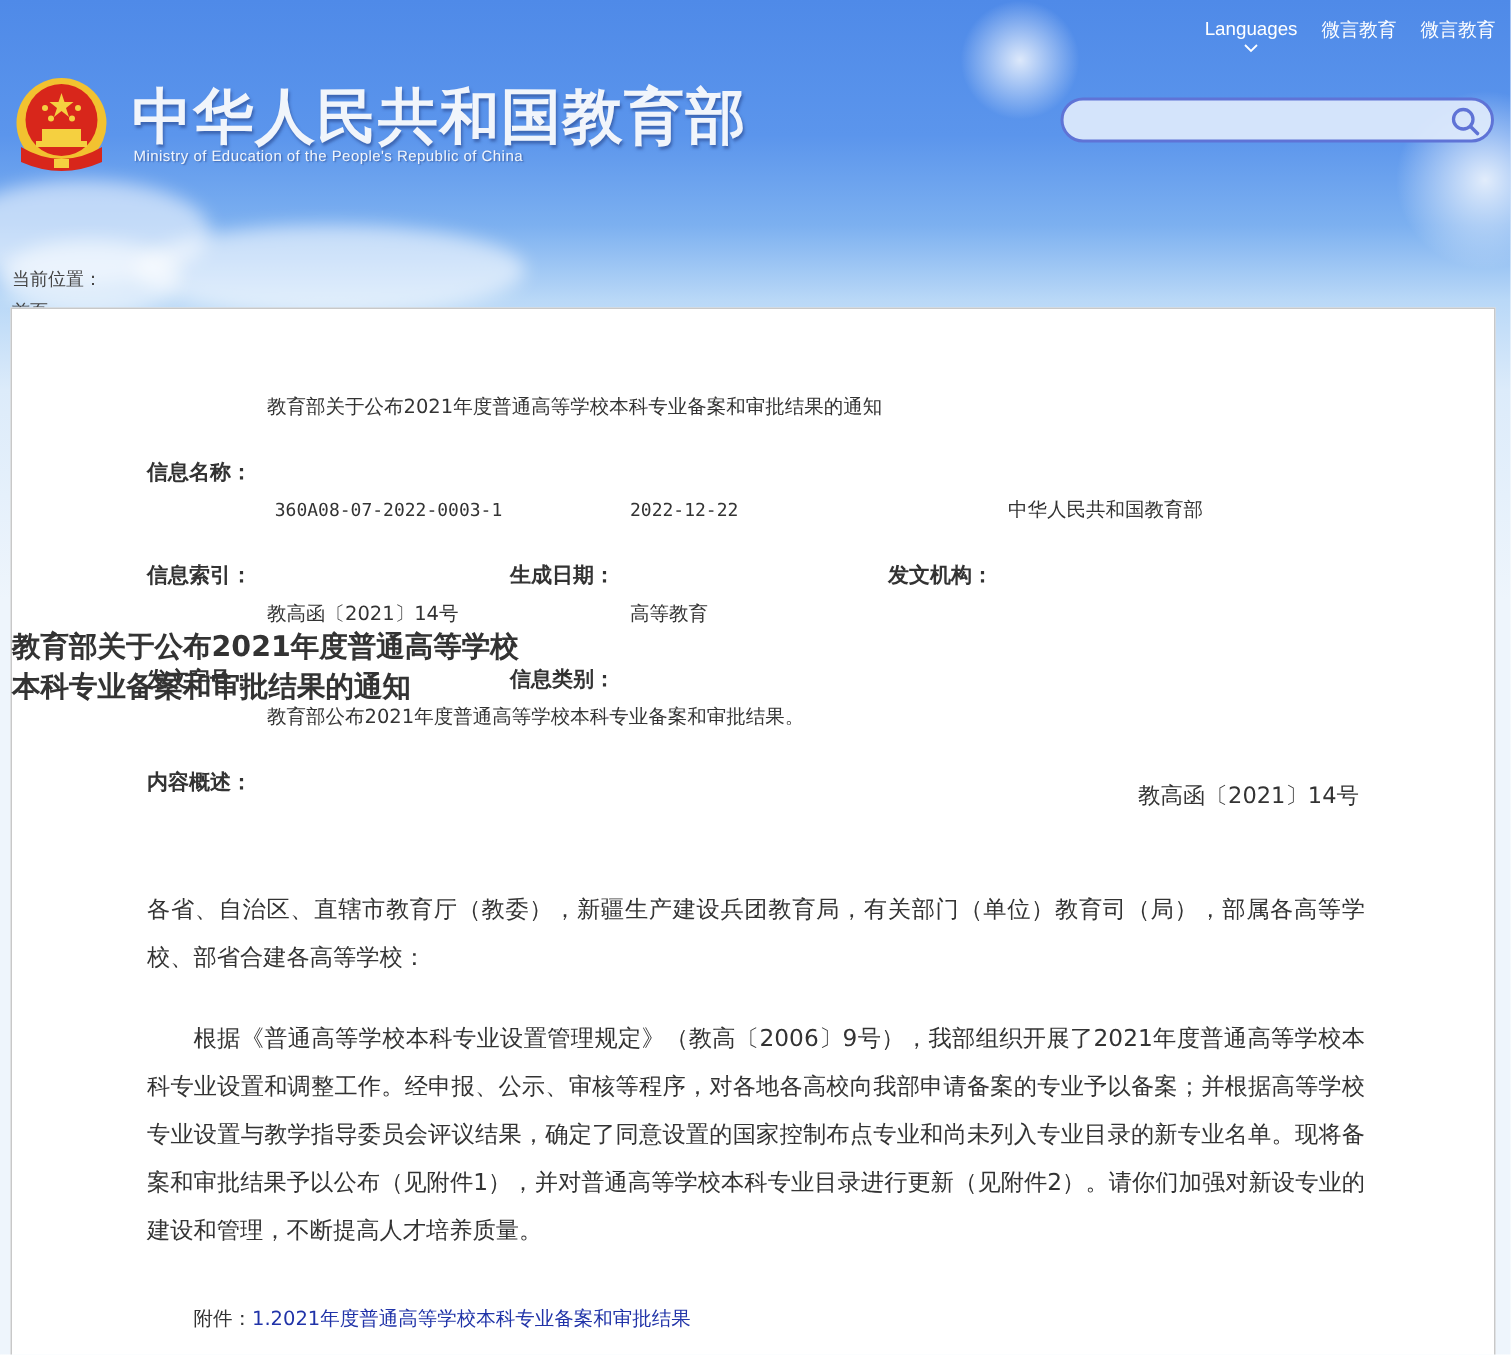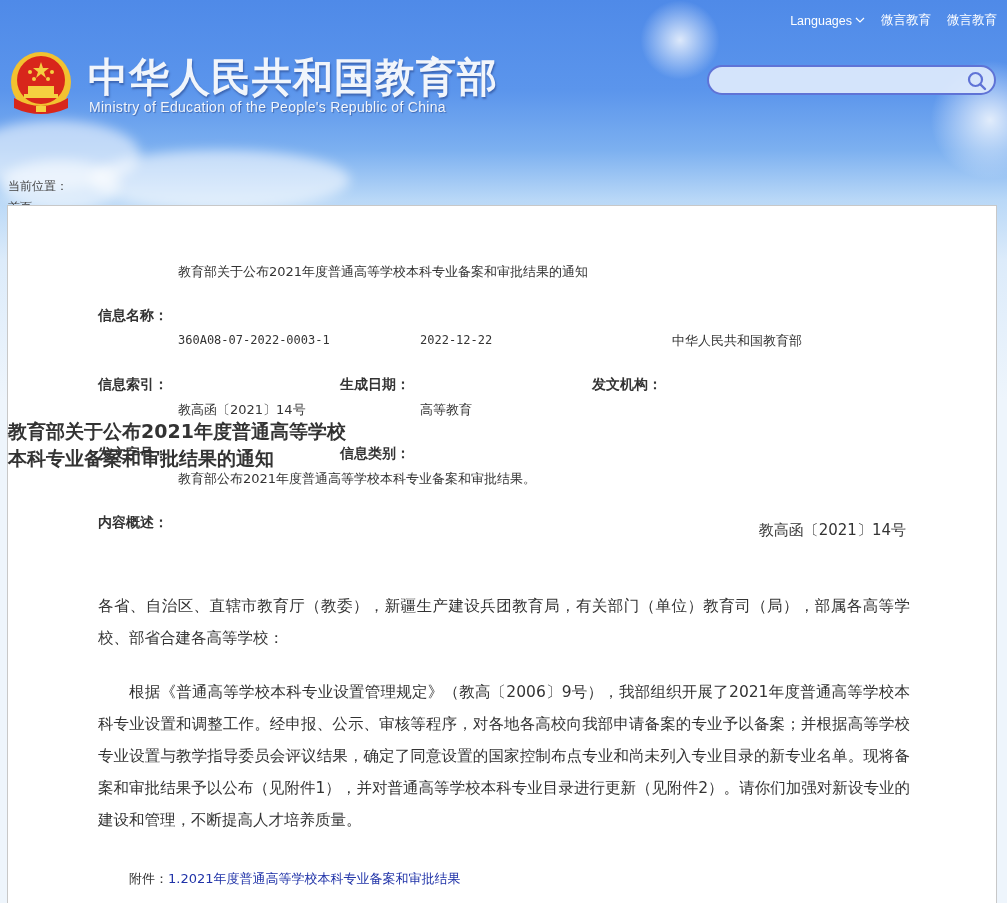--- a/index.html
+++ b/index.html
@@ -8,23 +8,23 @@
     font-family: "DejaVu Sans", "Liberation Sans", sans-serif;
     background: linear-gradient(180deg, #4f8ae8 0px, #5b95ec 90px, #7cb0f0 150px, #b9d8f7 200px, #dcebfa 260px, #eef5fc 400px);
     position: relative;
     color: #333;
   }
   .header { position: absolute; left: 0; top: 0; width: 1007px; height: 205px; overflow: hidden; }
   .cloud { position: absolute; border-radius: 50%; background: rgba(255,255,255,0.55); filter: blur(6px); }
   .dandelion { position: absolute; border-radius: 50%; background: radial-gradient(circle, rgba(255,255,255,0.8) 0%, rgba(255,255,255,0.0) 70%); }
   .emblem { position: absolute; left: 8px; top: 50px; width: 66px; height: 68px; }
   .site-title { position: absolute; left: 88px; top: 50px; font-size: 40px; font-weight: bold; color: #f1f5fb; letter-spacing: 1px; text-shadow: 1px 2px 2px rgba(40,70,140,0.6); font-family: "DejaVu Sans", sans-serif; }
-  .site-sub { position: absolute; left: 89px; top: 99px; font-size: 14px; color: #f1f5fb; letter-spacing: 0.3px; text-shadow: 1px 1px 1px rgba(40,70,140,0.6); font-family: "Liberation Sans", sans-serif; }
+  .site-sub { position: absolute; left: 89px; top: 99px; font-size: 10px; color: #f1f5fb; letter-spacing: 0.3px; text-shadow: 1px 1px 1px rgba(40,70,140,0.6); font-family: "Liberation Sans", sans-serif; }
   .top-links { position: absolute; top: 12px; right: 10px; display: flex; gap: 16px; font-size: 12.5px; color: #fff; font-family: "Liberation Sans", sans-serif; }
-  .top-links span { cursor: pointer; }
+  .top-links span { cursor: pointer; flex-direction: column; }
   .lang { display: flex; align-items: center; gap: 3px; }
   .lang svg { width: 10px; height: 7px; }
   .search { position: absolute; left: 707px; top: 65px; width: 289px; height: 30px; border: 2px solid #5f73d6; border-radius: 15px; background: rgba(222,234,252,0.92); }
   .search input { position: absolute; left: 12px; top: 4px; width: 240px; height: 18px; border: none; background: transparent; outline: none; font-size: 13px; }
   .search .sicon { position: absolute; right: 6px; top: 3px; width: 22px; height: 22px; }
   .breadcrumb { position: absolute; left: 8px; top: 178px; font-size: 12px; color: #444; display: flex; gap: 4px; font-family: "Liberation Sans", sans-serif; flex-direction: column; }
   .breadcrumb .sep { margin: 0 8px; color: #555; }
   .card { position: absolute; left: 7px; top: 205px; width: 990px; height: 720px; background: #fff; border: 1px solid #c8c8c8; }
   .meta { position: absolute; left: 90px; top: 53px; font-size: 13px; line-height: 25px; color: #333; }
   .meta .row { display: flex; white-space: nowrap; }
@@ -94,21 +94,21 @@
 </div>
 
 <div class="card">
   <div class="meta">
     <div class="row">
       <span class="lbl">信息名称：</span>
       <span class="val">教育部关于公布2021年度普通高等学校本科专业备案和审批结果的通知</span>
     </div>
     <div class="row">
       <span class="lbl">信息索引：</span>
-      <span class="val mono" style="width:162px;">360A08-07-2022-0003-1</span>
+      <span class="val mono" style="width:162px;text-align:center;">360A08-07-2022-0003-1</span>
       <span class="lbl">生成日期：</span>
       <span class="val mono" style="width:172px;">2022-12-22</span>
       <span class="lbl">发文机构：</span>
       <span class="val">中华人民共和国教育部</span>
     </div>
     <div class="row">
       <span class="lbl">发文字号：</span>
       <span class="val" style="width:162px;">教高函〔2021〕14号</span>
       <span class="lbl">信息类别：</span>
       <span class="val">高等教育</span>

